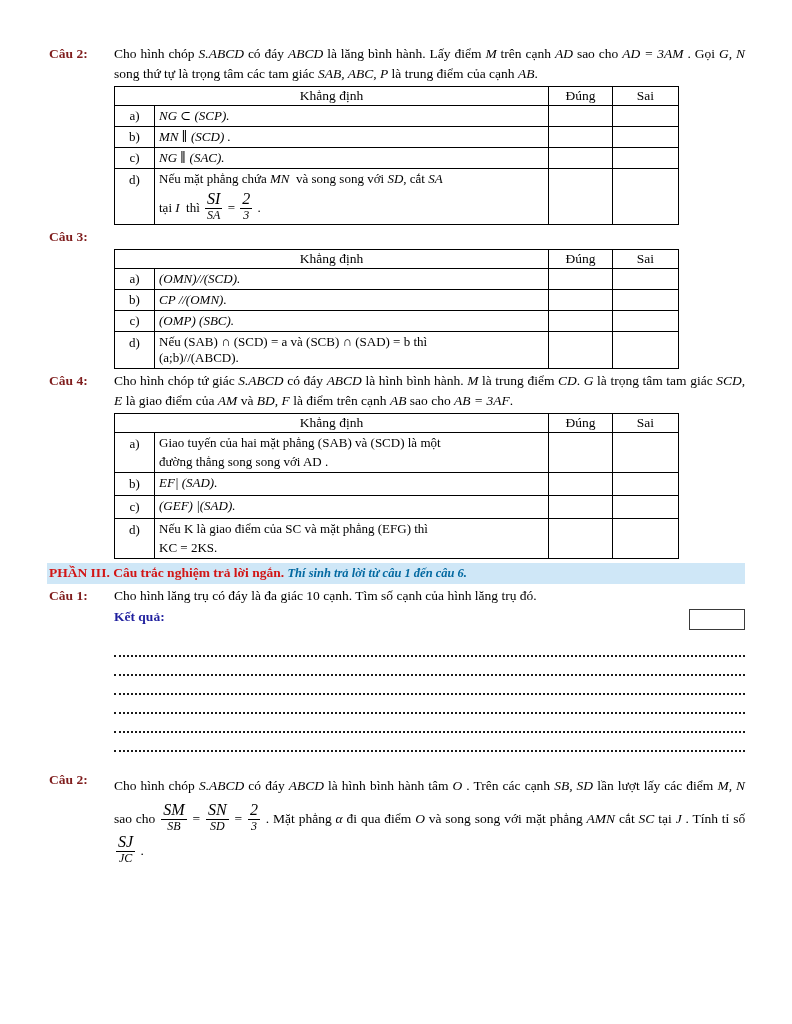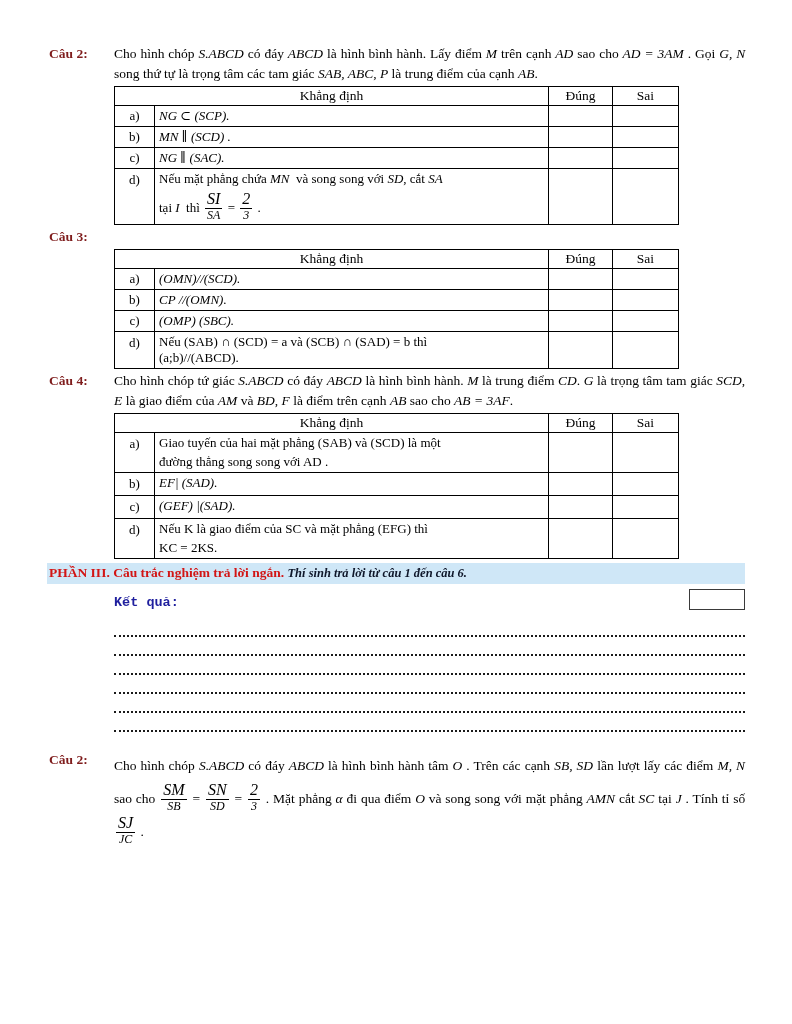--- a/index.html
+++ b/index.html
@@ -81,35 +81,35 @@
   .banner{
     background:#cfe7f7;
     margin:4px 0 2px 47px;
     width:698px;
     padding:1px 2px 2px 2px;
     box-sizing:border-box;
     font-size:13.5px;
     line-height:1.35;
   }
   .banner .ttl{color:#d21515;font-weight:bold;}
-  .banner .sub{color:#0f172a;font-style:italic;font-weight:bold;font-size:12.5px;}
+  .banner .sub{color:#0369a1;font-style:italic;font-weight:bold;font-size:12.5px;}
 
   
   .ketqua{
     color:#1f1f9e;font-weight:bold;font-size:13.5px;
     display:inline-block;
   }
   .trinhbay{font-weight:bold;font-style:italic;font-size:13.5px;}
   .answerbox{
     display:inline-block;
     width:54px;height:19px;
     border:1px solid #3a3a3a;
     vertical-align:middle;
   }
-  .row-kq{display:flex;align-items:flex-end;margin-left:114px;width:631px;font-family:Liberation Mono, monospace;}
+  .row-kq{display:flex;align-items:flex-start;margin-left:114px;width:631px;}
   .row-kq .sp{flex:1 1 auto;}
   .row-tb{margin-left:114px;}
 
   .dotlines{margin:2px 0 0 114px;width:631px;}
   .dotline{
     height:17px;
     border-bottom:2px dotted #1a1a1a;
     width:100%;
   }
   .spacer6{height:6px;}
@@ -124,21 +124,21 @@
   <div style="height:44px"></div>
 
   <div class="qblock">
     <div class="qlabel">Câu 2:</div>
     <div class="qbody">
       <p>
         <span>Cho hình chóp</span>
         <i class="m">S.ABCD</i>
         <span>có đáy</span>
         <i class="m">ABCD</i>
-        <span>là hình bình hành. Lấy điểm</span>
+        <span>là lăng bình hành. Lấy điểm</span>
         <i class="m">M</i>
         <span>trên cạnh</span>
         <i class="m">AD</i>
         <span>sao</span>
         <span>cho</span>
         <i class="m nb">AD = 3AM</i>
         <span>. Gọi</span>
         <i class="m nb">G, N</i>
         <span>song thứ tự là trọng tâm các tam giác</span>
         <i class="m nb">SAB, ABC</i><span>,</span>
@@ -328,20 +328,24 @@
       <td class="mark"></td>
     </tr>
   </tbody>
     </table>
 
   <div class="banner">
     <span class="ttl">PHẦN III. Câu trắc nghiệm trả lời ngắn.</span>
     <span class="sub">Thí sinh trả lời từ câu 1 đến câu 6.</span>
   </div>
 
+  <div class="qblock" style="margin-top:2px">
+    <div class="qlabel">Câu 1:</div>
+    <div class="qbody">Cho hình lăng trụ có đáy là đa giác 10 cạnh. Tìm số cạnh của hình lăng trụ đó.</div>
+  </div>
 
   <div class="spacer3"></div>
 
   <div class="row-kq">
     <span class="ketqua">Kết quả:</span>
     <span class="sp"></span>
     <span class="answerbox"></span>
   </div>
 
   <div class="spacer6"></div>

